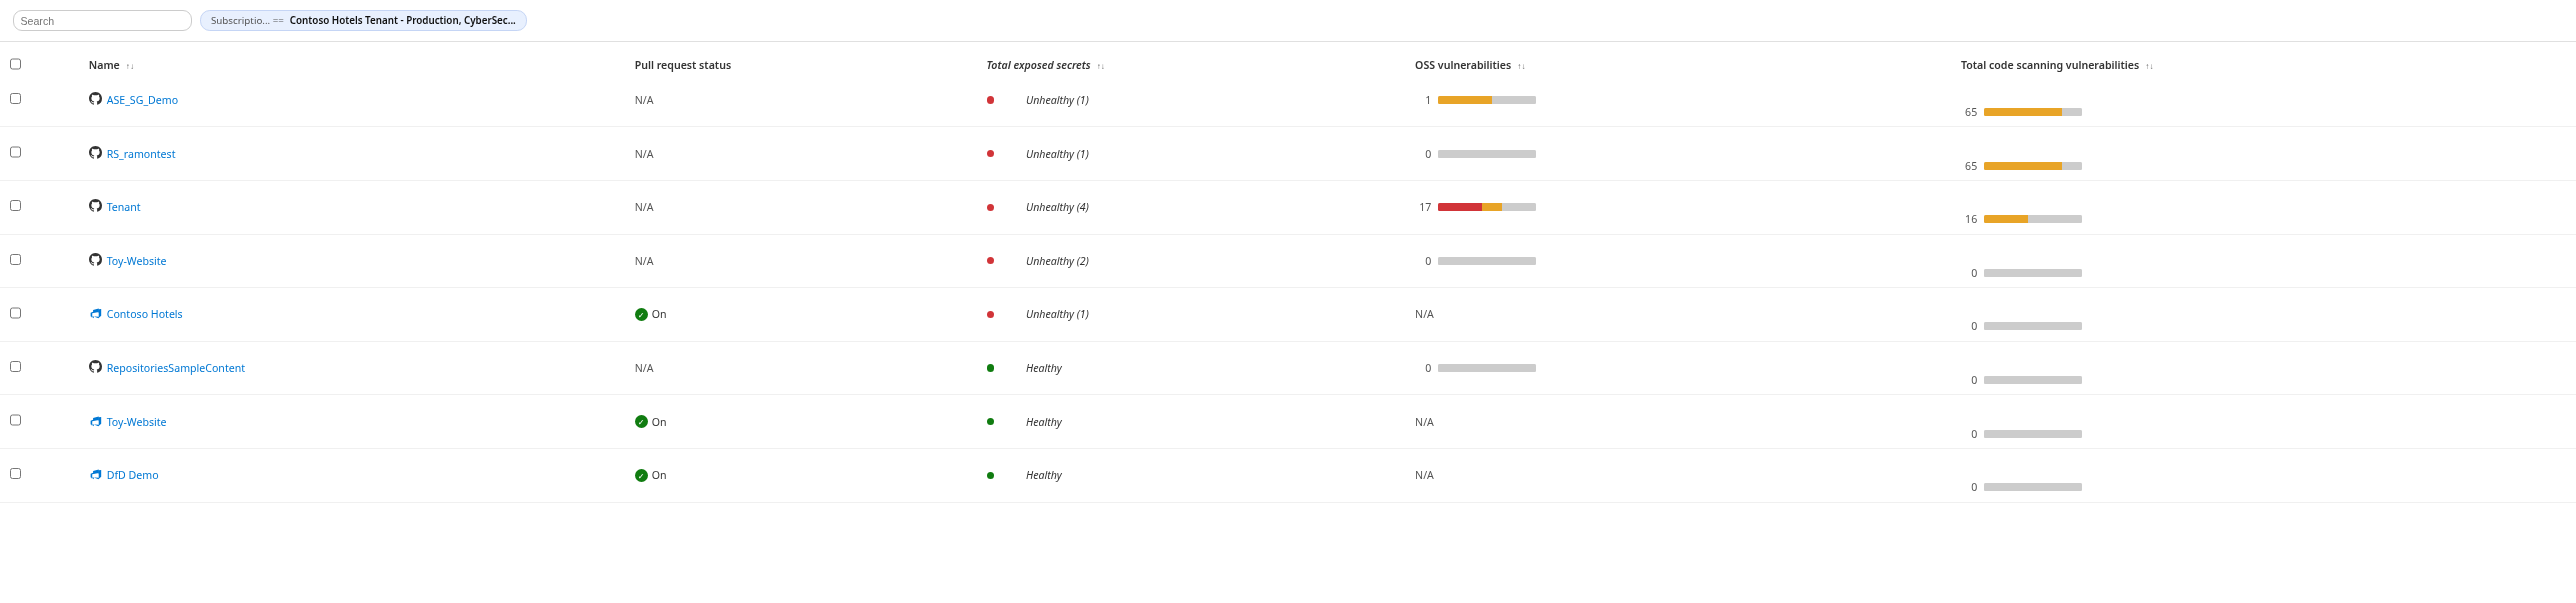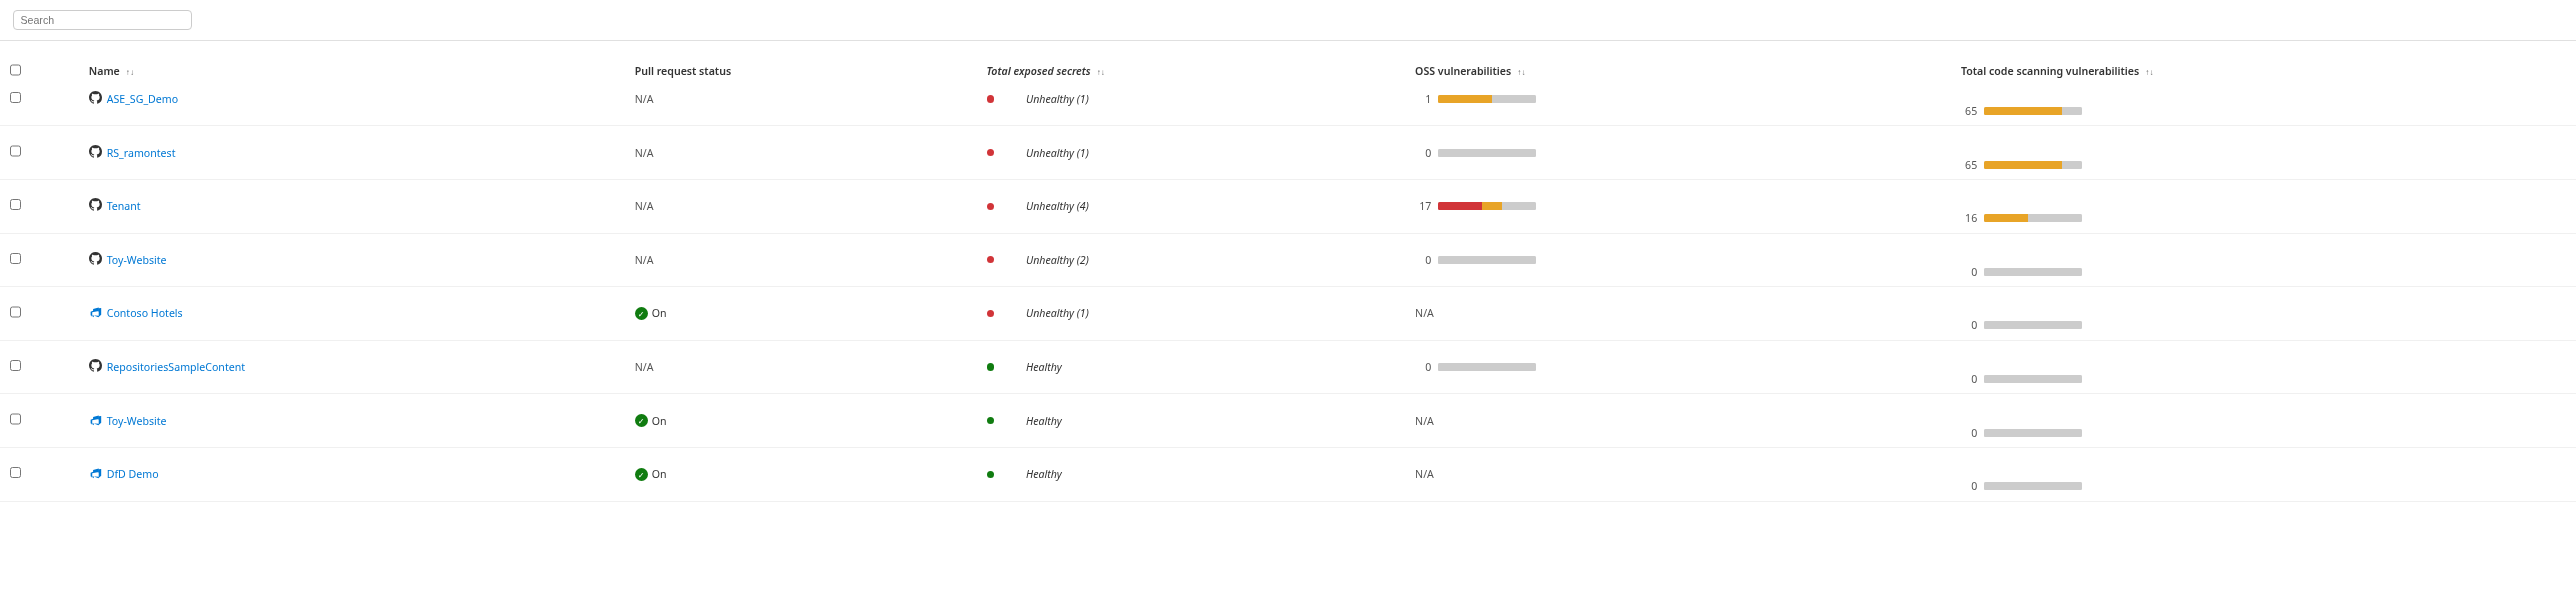--- a/index.html
+++ b/index.html
@@ -16,21 +16,21 @@
       gap: 8.1px;
       padding: 9.8px 13px;
       border-bottom: 0.8px solid #e0e0e0;
       background: #fff;
     }
 
     .search-box {
       display: flex;
       align-items: flex-end;
       border: 0.8px solid #ccc;
-      border-radius: 4px;
+      border-radius: 9px;
       padding: 3.3px 6.5px;
       width: 179px;
       background: #fff;
     }
 
     .search-box input {
       border: none;
       outline: none;
       font-size: 10.6px;
       color: #333;
@@ -77,21 +77,21 @@
 
     thead th {
       padding: 8.1px 9.8px;
       text-align: left;
       font-weight: 600;
       font-size: 10.6px;
       color: #333;
       white-space: nowrap;
       background: #fff;
       position: sticky;
-      top: 15px;
+      top: 8px;
     }
 
     thead th .sort-icon {
       display: inline-block;
       margin-left: 3.3px;
       font-size: 8.1px;
       color: #666;
     }
 
     tbody tr {
@@ -227,20 +227,24 @@
       width: 11.4px;
       height: 11.4px;
     }
   </style>
 </head>
 <body>
 
 <div class="toolbar">
   <div class="search-box">
     <input type="text" placeholder="Search" style="">
+  </div>
+  <div class="filter-pill">
+    <span class="pill-key">Subscriptio... ==&nbsp;</span>
+    <span class="pill-val">Contoso Hotels Tenant - Production, CyberSec...</span>
   </div>
 </div>
 
 <div class="table-container">
   <table>
     <thead>
       <tr>
         <th class="col-checkbox">
           <input type="checkbox" class="header-checkbox" style="">
         </th>

